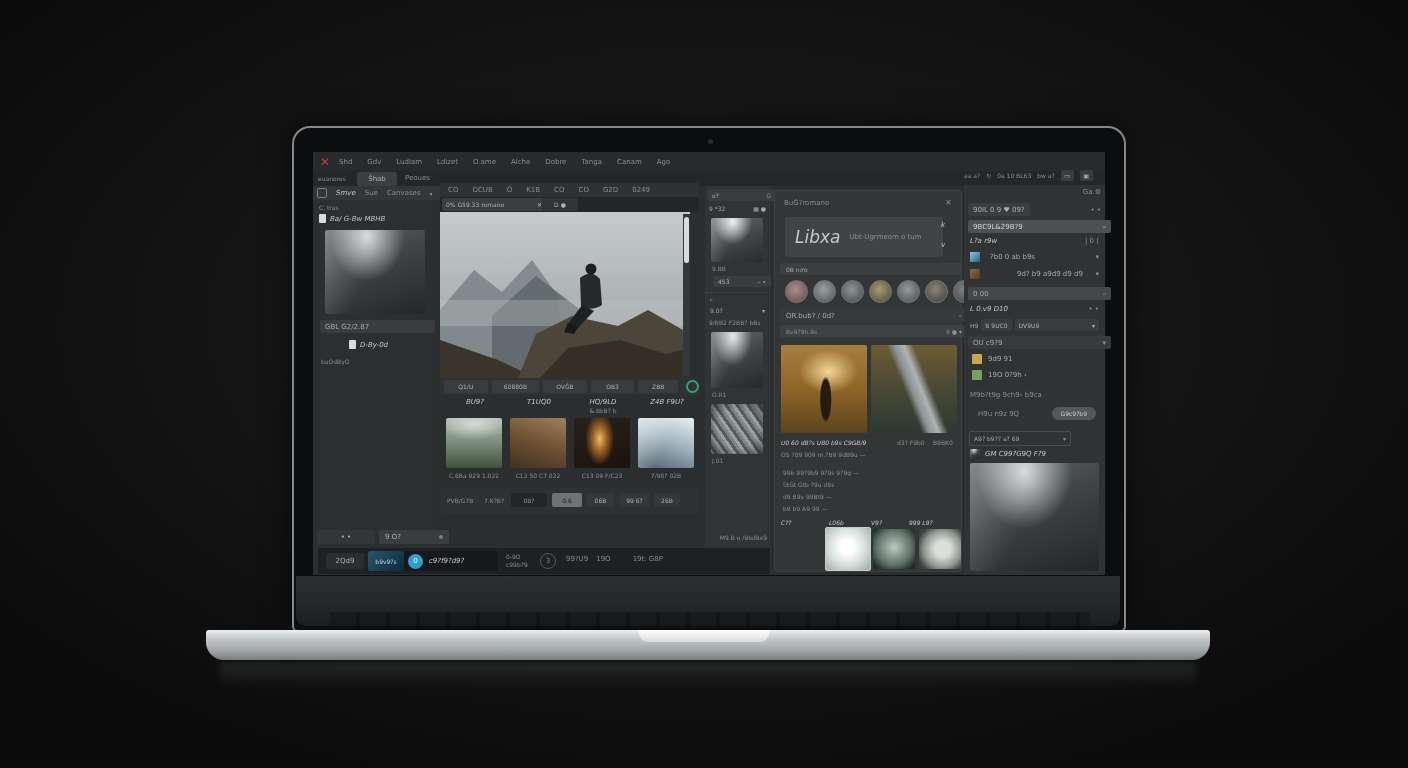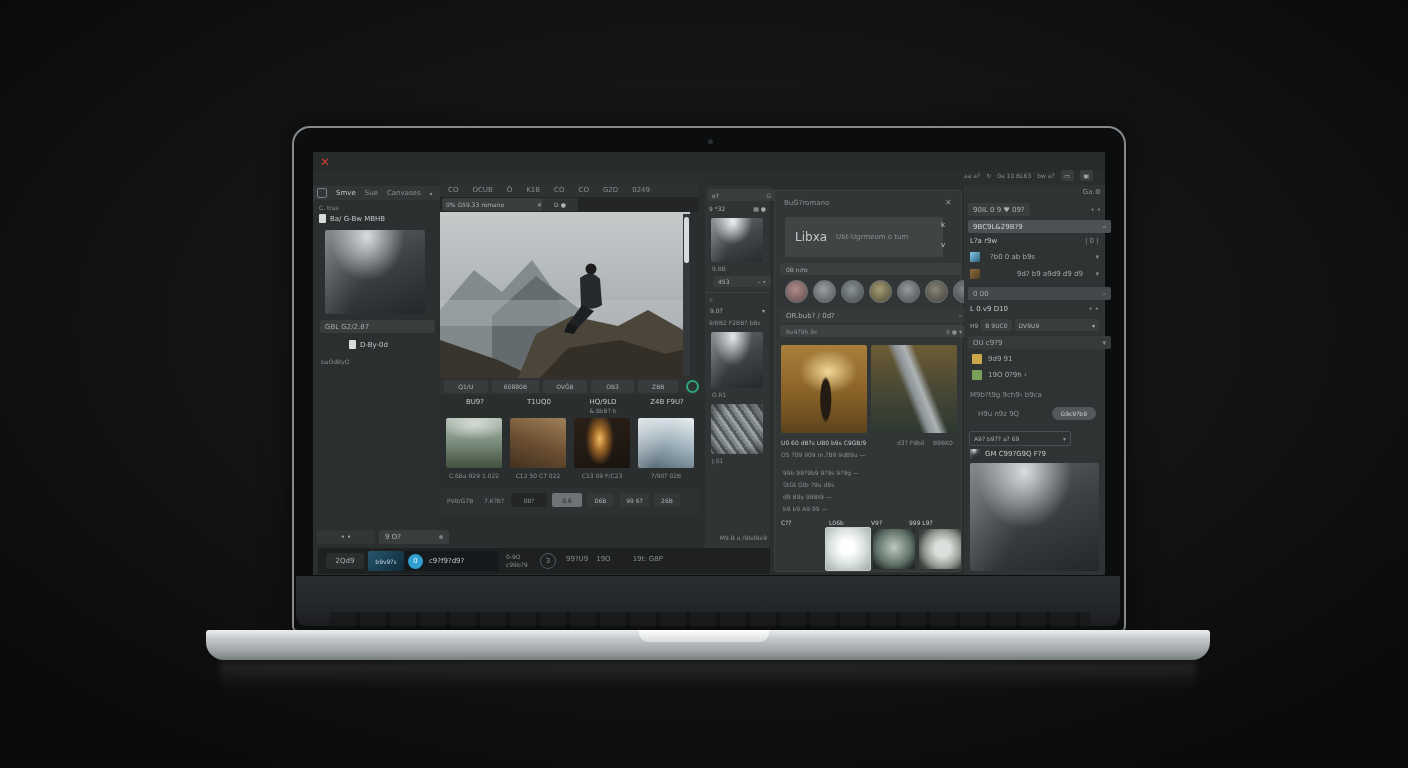--- a/index.html
+++ b/index.html
@@ -17,22 +17,22 @@
     background:repeating-linear-gradient(90deg,#111314 0 26px,#060708 26px 30px);}
   #base{left:206px;top:630px;width:1004px;height:30px;border-radius:3px 3px 18px 18px;
     background:linear-gradient(180deg,#eceeef 0%,#c3c7c9 30%,#9ea3a5 70%,#787d7f 100%);}
   #notch{left:639px;top:630px;width:130px;height:12px;border-radius:0 0 9px 9px;
     background:linear-gradient(180deg,#ffffff,#d8dbdc);}
   #reflect{left:220px;top:662px;width:976px;height:34px;opacity:.16;filter:blur(3px);
     background:linear-gradient(180deg,#9ea3a5,transparent 80%);}
   
   #app{left:313px;top:152px;width:792px;height:423px;background:#2b2e2f;font-size:8px;color:#a6a9aa;}
   .txt{white-space:nowrap;overflow:hidden;}
-  .t6{font-size:6px;} .t7{font-size:7px;} .t8{font-size:8px;} .t11{font-size:12px;}
-  .dim{color:#8b8e8f;} .lit{color:#c6c9ca;}
+  .t6{font-size:6px;} .t7{font-size:7px;} .t8{font-size:8px;} .t11{font-size:17px;}
+  .dim{color:#8b8e8f;} .lit{color:#c6c9ca;font-style:italic;}
   .bar{background:#3a3d3e;border-radius:2px;}
   .panelbg{background:#303334;}
   .btn{display:flex;align-items:center;justify-content:center;border-radius:2px;background:#3a3d3e;color:#aeb1b2;}
   .thumb{border-radius:2px;}
   .circle{border-radius:50%;}
   .row{display:flex;align-items:center;}
   
   .img-waterfall{background:
      radial-gradient(ellipse 60% 85% at 42% 8%,rgba(238,242,243,.85),rgba(238,242,243,0) 62%),
      linear-gradient(115deg,rgba(255,255,255,.25) 0%,transparent 45%),
@@ -77,22 +77,39 @@
   <div class="abs" id="chin"></div>
   <div class="abs" id="keys"></div>
   <div class="abs" id="base"></div>
   <div class="abs" id="notch"></div>
   <div class="abs" id="reflect"></div>
 
   <div class="abs" id="app">
 
     <div class="abs row" style="left:0;top:0;width:792px;height:19px;background:#282b2c;">
       <span class="abs" style="left:7px;top:3px;font-size:12px;font-weight:bold;color:#c4402e;">✕</span>
-    </div>
-
+      <div class="abs row t7 dim" style="left:26px;top:0;height:19px;gap:15px;">
+        <span>Shd</span>
+        <span>Gdv</span>
+        <span>Ludlam</span>
+        <span>Ldizet</span>
+        <span>O.ame</span>
+        <span>Alche</span>
+        <span>Dobre</span>
+        <span>Tanga</span>
+        <span>Canam</span>
+        <span>Ago</span>
+      </div>
+    </div>
+
+    <div class="abs" style="left:0;top:19px;width:792px;height:15px;background:#242627;">
+      <span class="abs t6 dim txt" style="left:5px;top:4px;">euanores</span>
+      <div class="abs btn t7" style="left:44px;top:1px;width:40px;height:14px;background:#3c3f40;">Šhab</div>
+      <div class="abs t7 dim" style="left:92px;top:3px;">Peoues</div>
+    </div>
 
     <div class="abs" style="left:0;top:34px;width:124px;height:362px;background:#2c2f30;">
       <div class="abs row t7" style="left:0;top:0;width:124px;height:14px;background:#333637;gap:9px;padding-left:4px;">
         <span style="display:inline-block;width:8px;height:8px;border:1px solid #7c7f81;border-radius:2px;"></span>
         <span class="lit">Smve</span>
         <span class="dim">Sue</span>
         <span class="dim">Canvases</span>
         <span class="dim t6">▾</span>
       </div>
       <div class="abs t6 dim txt" style="left:6px;top:18px;">C. tras</div>

